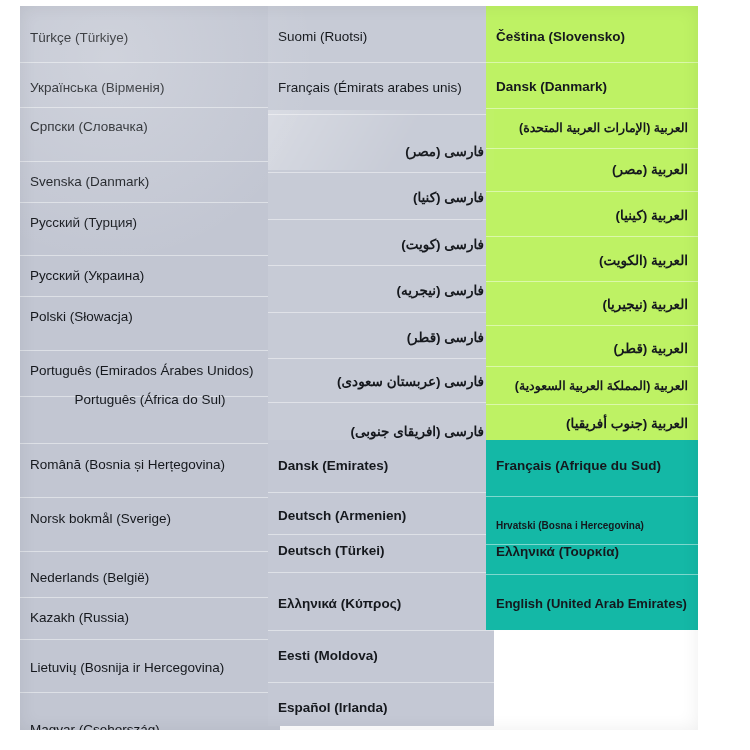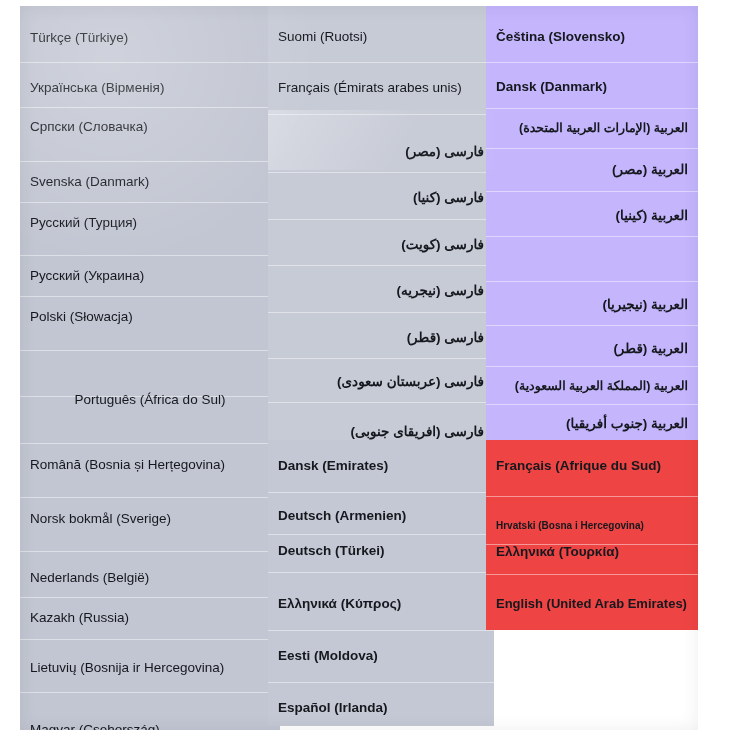--- a/index.html
+++ b/index.html
@@ -26,27 +26,27 @@
     overflow: hidden;
   }
   
   .panel-a {
     background: #c2c6d2;
   }
   .panel-b {
     background: #c7cbd6;
   }
   .panel-c {
-    background: #c4b5fd;
+    background: #bef264;
   }
   .panel-d {
     background: #c4c8d4;
   }
   .panel-e {
-    background: #ef4444;
+    background: #14b8a6;
   }
   .row {
     position: absolute;
     left: 0;
     right: 0;
     box-sizing: border-box;
     display: flex;
     align-items: center;
     color: #15181d;
     font-size: 13.5px;
@@ -119,20 +119,23 @@
       </div>
     <div class="row-sep" style="top:249px;"></div>
     <div class="row ltr" style="top:251px; height:38px;">
         <span>Русский (Украина)</span>
       </div>
     <div class="row-sep" style="top:290px;"></div>
     <div class="row ltr" style="top:292px; height:38px;">
         <span>Polski (Słowacja)</span>
       </div>
     <div class="row-sep" style="top:344px;"></div>
+    <div class="row ltr" style="top:346px; height:38px;">
+        <span>Português (Emirados Árabes Unidos)</span>
+      </div>
     <div class="row-sep" style="top:390px;"></div>
     <div class="row ltr" style="top:375px; height:38px;justify-content:center;">
         <span>Português (África do Sul)</span>
       </div>
     <div class="row-sep" style="top:437px;"></div>
     <div class="row ltr" style="top:439px; height:40px;">
         <span>Română (Bosnia și Herțegovina)</span>
       </div>
     <div class="row-sep" style="top:491px;"></div>
     <div class="row ltr" style="top:493px; height:40px;">
@@ -234,20 +237,23 @@
       </div>
     <div class="row-sep" style="top:142px;"></div>
     <div class="row rtl" style="top:146px; height:36px;">
         <span>العربية (مصر)</span>
       </div>
     <div class="row-sep" style="top:185px;"></div>
     <div class="row rtl" style="top:192px; height:36px;">
         <span>العربية (كينيا)</span>
       </div>
     <div class="row-sep" style="top:230px;"></div>
+    <div class="row rtl" style="top:237px; height:36px;">
+        <span>العربية (الكويت)</span>
+      </div>
     <div class="row-sep" style="top:275px;"></div>
     <div class="row rtl" style="top:281px; height:36px;">
         <span>العربية (نيجيريا)</span>
       </div>
     <div class="row-sep" style="top:319px;"></div>
     <div class="row rtl" style="top:325px; height:36px;">
         <span>العربية (قطر)</span>
       </div>
     <div class="row-sep" style="top:360px;"></div>
     <div class="row rtl" style="top:363px; height:34px; font-size:12.5px;">

